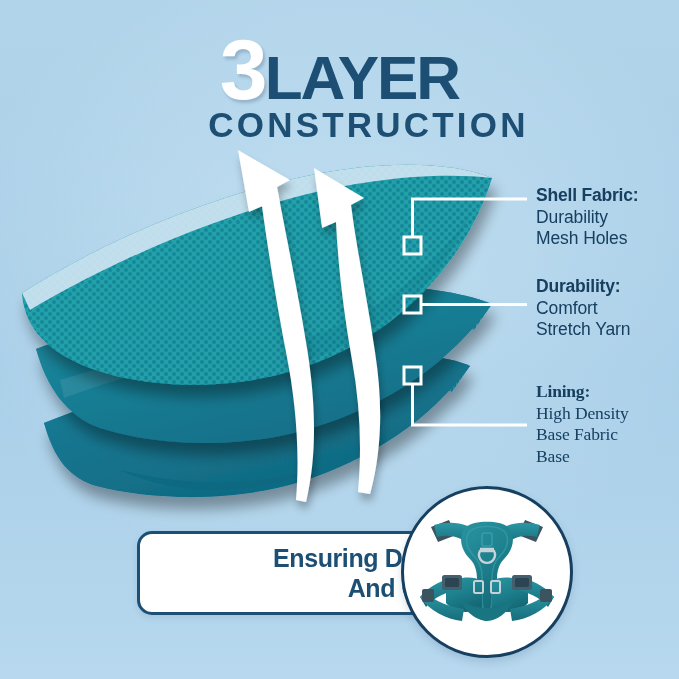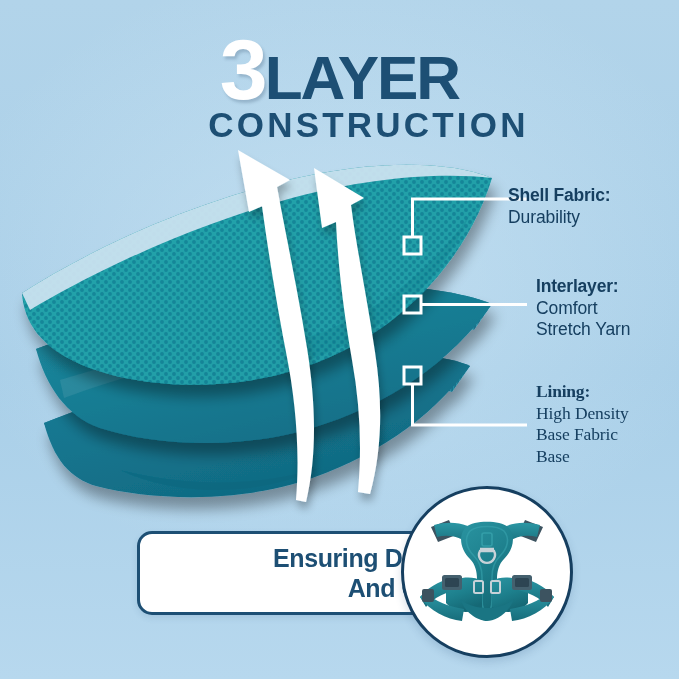--- a/index.html
+++ b/index.html
@@ -84,21 +84,21 @@
     letter-spacing: -0.2px;
     white-space: nowrap;
     margin-bottom: 1px;
   }
   .callout .c-line {
     font-size: 17.5px;
     letter-spacing: -0.1px;
     white-space: nowrap;
     line-height: 1.22;
   }
-  #callout-shell      { left: 508px; top: 185px; }
+  #callout-shell      { left: 536px; top: 185px; }
   #callout-interlayer { left: 536px; top: 276px; }
   #callout-lining     { left: 536px; top: 381px; font-family: Liberation Serif, serif; }
 
   
   .leaders {
     position: absolute;
     left: 0; top: 0;
     width: 679px; height: 679px;
     pointer-events: none;
   }
@@ -309,24 +309,25 @@
 
     <g stroke="#ffffff" stroke-width="3" fill="none">
       <rect x="404" y="367" width="17" height="17"></rect>
       <path d="M 412.5 384 L 412.5 425 L 527 425"></path>
     </g>
   </svg>
 
   <div class="callout" id="callout-shell">
     <div class="c-title">Shell Fabric:</div>
     <div class="c-line">Durability</div>
+    <div class="c-line">Mesh Holes</div>
   </div>
 
   <div class="callout" id="callout-interlayer">
-    <div class="c-title">Interlayer:</div>
+    <div class="c-title">Durability:</div>
     <div class="c-line">Comfort</div>
     <div class="c-line">Stretch Yarn</div>
   </div>
 
   <div class="callout" id="callout-lining">
     <div class="c-title">Lining:</div>
     <div class="c-line">High Density</div>
     <div class="c-line">Base Fabric</div>
     <div class="c-line">Base</div>
   </div>

